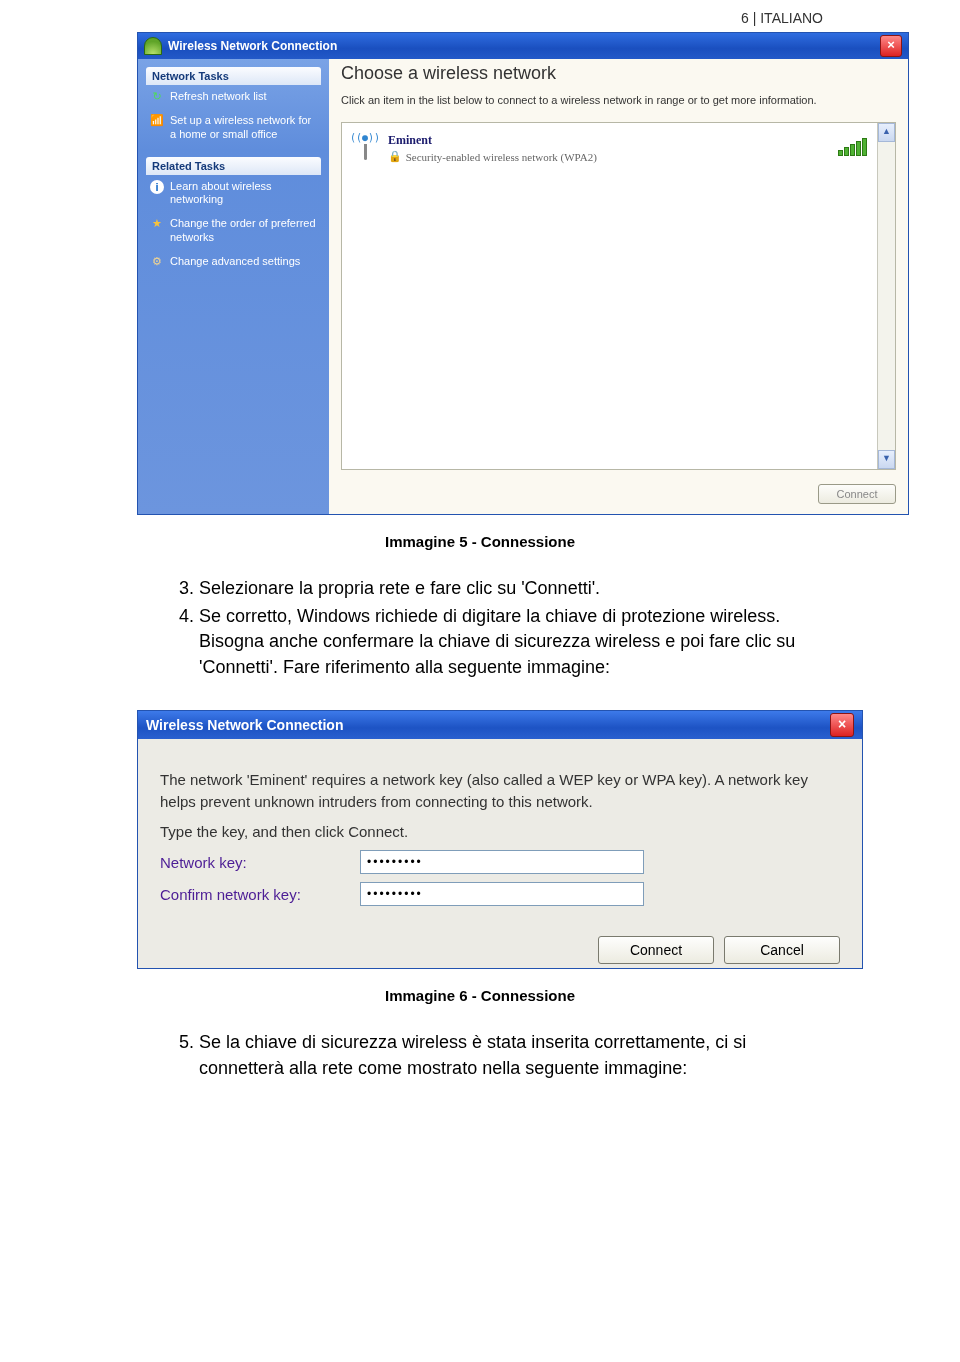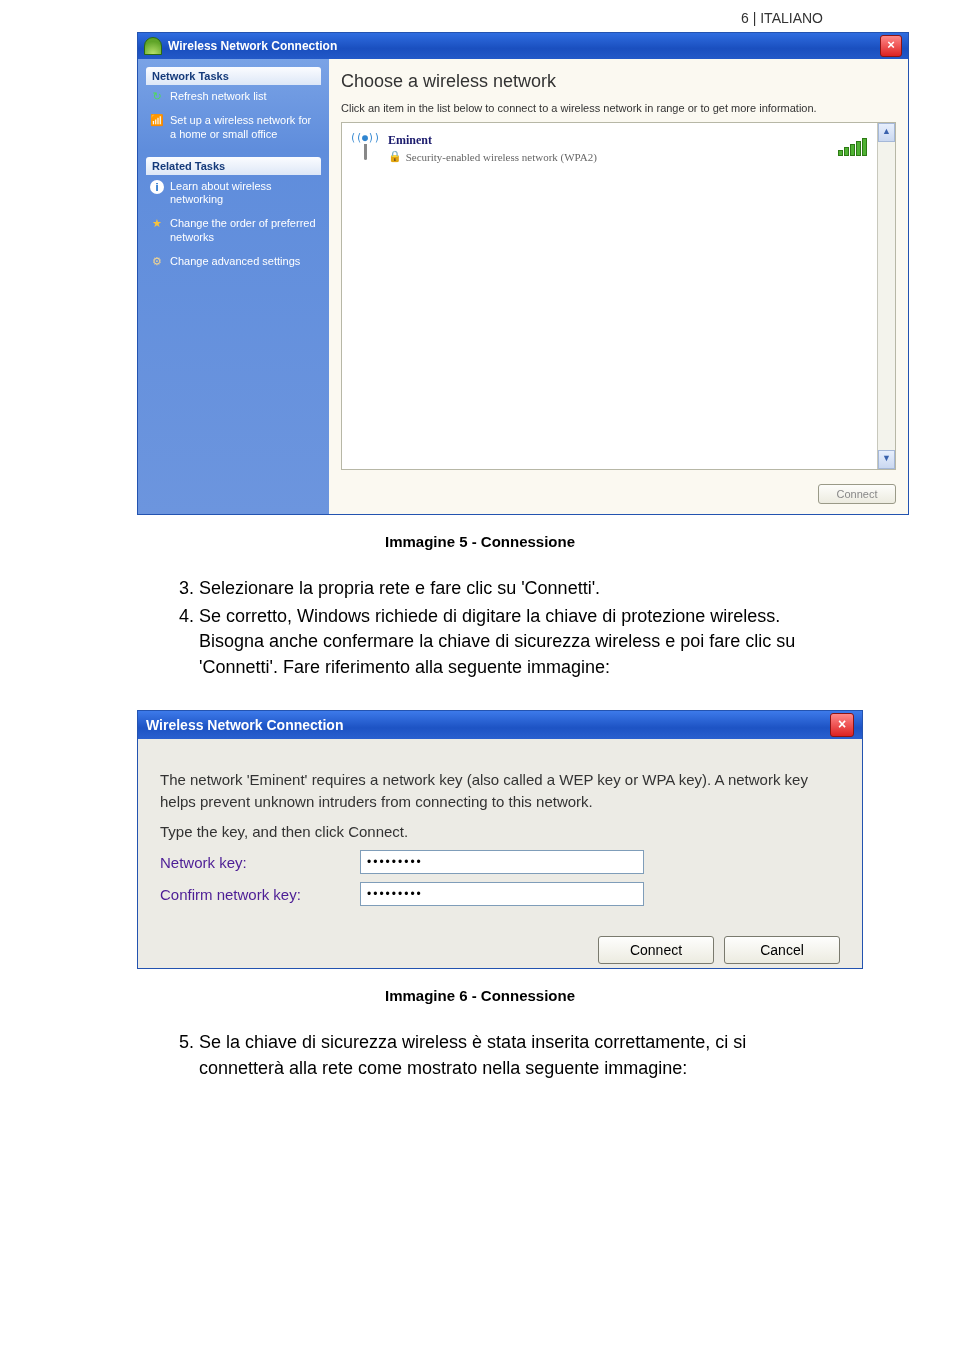--- a/index.html
+++ b/index.html
@@ -99,33 +99,33 @@
     font-size:11px;
   }
   .ico-refresh { color: #4edc57; }
   .ico-setup   { color: #d3e9b6; }
   .ico-info    { background:#fff;color:#1168c9;border-radius:50%;line-height:14px;font-weight:bold;}
   .ico-star    { color:#f7c33d;}
   .ico-gear    { color:#f2d591;}
   .shot1-main {
     flex: 1;
     background: #fbf9f1;
-    padding: 12px 12px;
+    padding: 4px 12px;
     position: relative;
   }
   .shot1-main h2 {
     margin: 0 0 10px 0;
     font-size: 18px;
     font-weight: normal;
     color: #333;
   }
   .shot1-main .desc {
     font-size: 11px;
     color: #333;
-    margin-bottom: 8px;
+    margin-bottom: 16px;
   }
   .netlist {
     background: #fff;
     border: 1px solid #b7b7a6;
     height: 346px;
     position: relative;
     display: flex;
     font-family: Liberation Serif, serif;
   }
   .netlist-inner { flex:1; padding: 6px 8px; }

